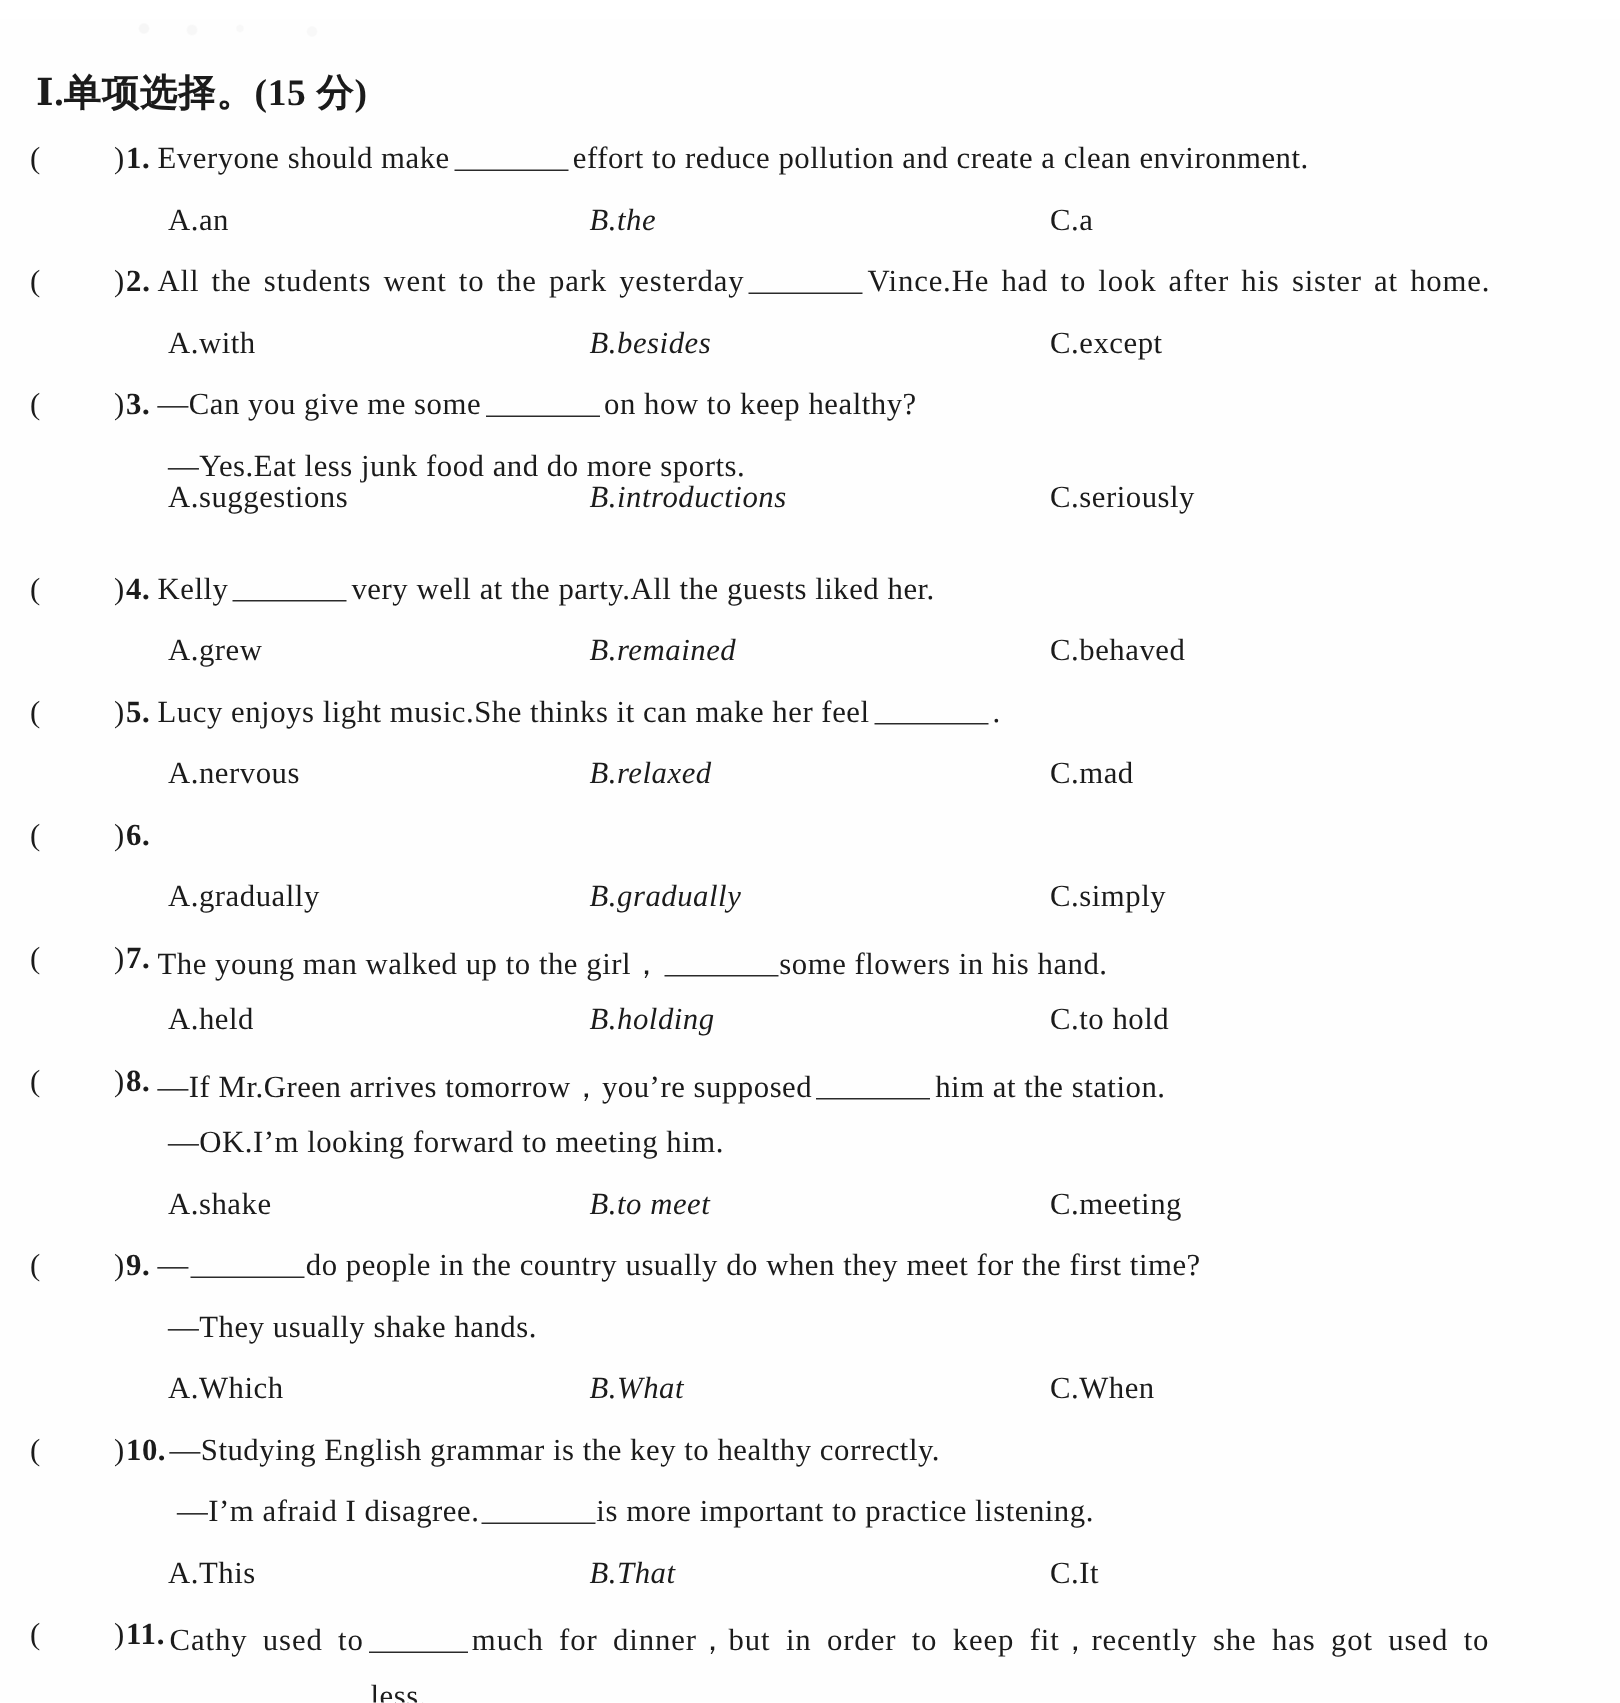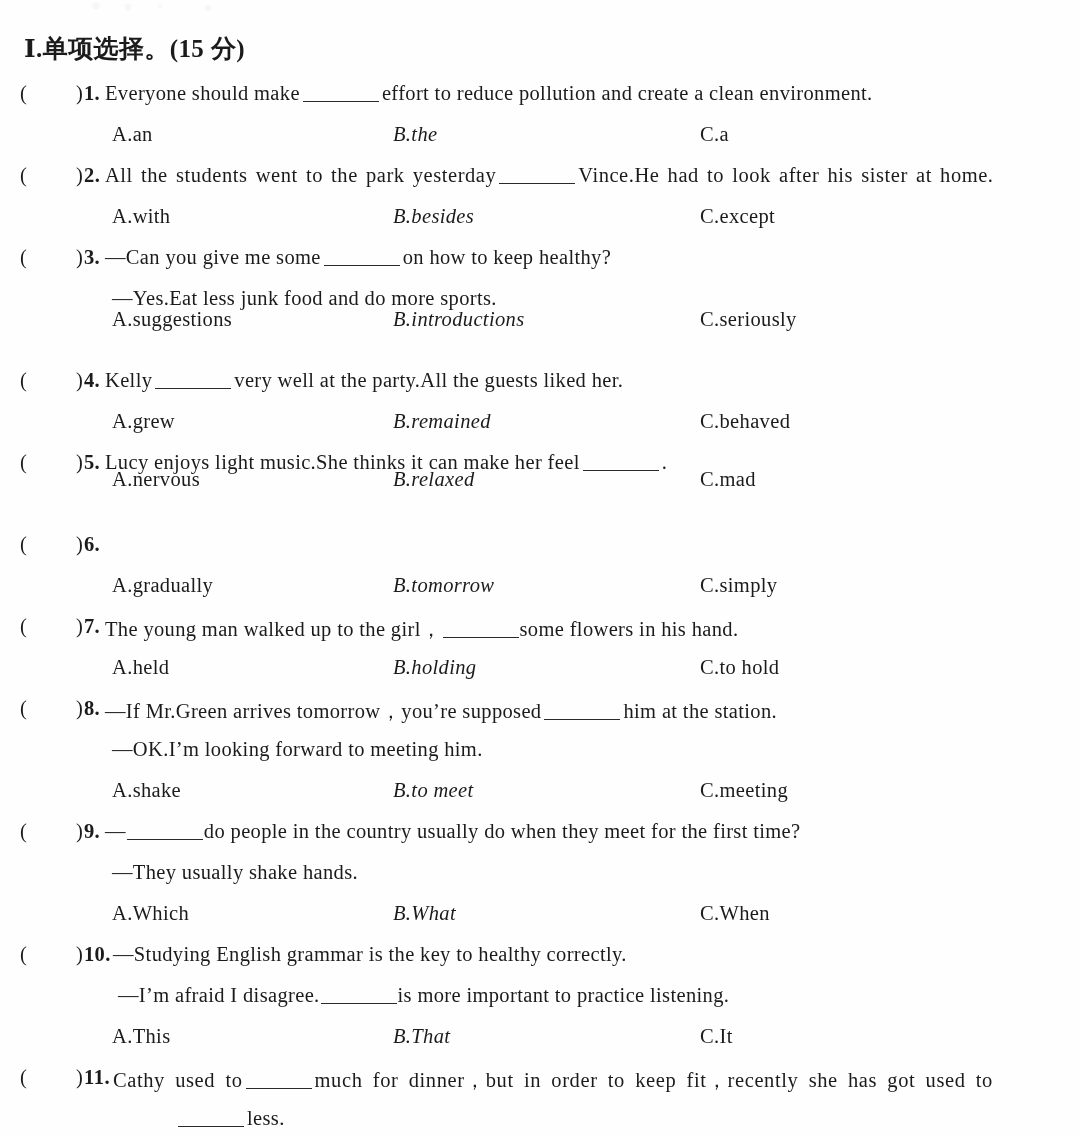--- a/index.html
+++ b/index.html
@@ -12,20 +12,21 @@
     height: 1135px;
     position: relative;
     font-family: "Liberation Serif", "DejaVu Serif", serif;
     color: #1b1b1b;
     overflow: hidden;
   }
   .page {
     position: absolute;
     inset: 0;
     background: #fefefe;
+    margin-top: 13px;
   }
 
   
   .scan-noise {
     position: absolute;
     left: 0; top: 0;
     width: 1080px; height: 26px;
     opacity: .35;
     background:
       radial-gradient(circle at 96px 6px, #e9e9e9 0 3px, transparent 4px),
@@ -178,34 +179,34 @@
     <span class="opt-b">B.remained</span>
     <span class="opt-c">C.behaved</span>
   </div>
 
   <div class="qline" style="top:451px;">
     <span class="paren-open">(</span>
     <span class="paren-close">)</span>
     <span class="qnum">5.</span>
     <span class="qtext stem-1"><span>Lucy enjoys light music.She thinks it can make her feel</span><span class="blank"></span><span class="tight">.</span></span>
   </div>
-  <div class="optline" style="top:468px;">
+  <div class="optline" style="top:492px;">
     <span class="opt-a">A.nervous</span>
     <span class="opt-b">B.relaxed</span>
     <span class="opt-c">C.mad</span>
   </div>
 
   <div class="qline" style="top:533px;">
     <span class="paren-open">(</span>
     <span class="paren-close">)</span>
     <span class="qnum">6.</span>
   </div>
   <div class="optline" style="top:574px;">
     <span class="opt-a">A.gradually</span>
-    <span class="opt-b">B.tomorrow</span>
+    <span class="opt-b">B.gradually</span>
     <span class="opt-c">C.simply</span>
   </div>
 
   <div class="qline" style="top:615px;">
     <span class="paren-open">(</span>
     <span class="paren-close">)</span>
     <span class="qnum">7.</span>
     <span class="qtext stem-1"><span>The young man walked up to the girl，</span><span class="blank tight"></span><span>some flowers in his hand.</span></span>
   </div>
   <div class="optline" style="top:656px;">

